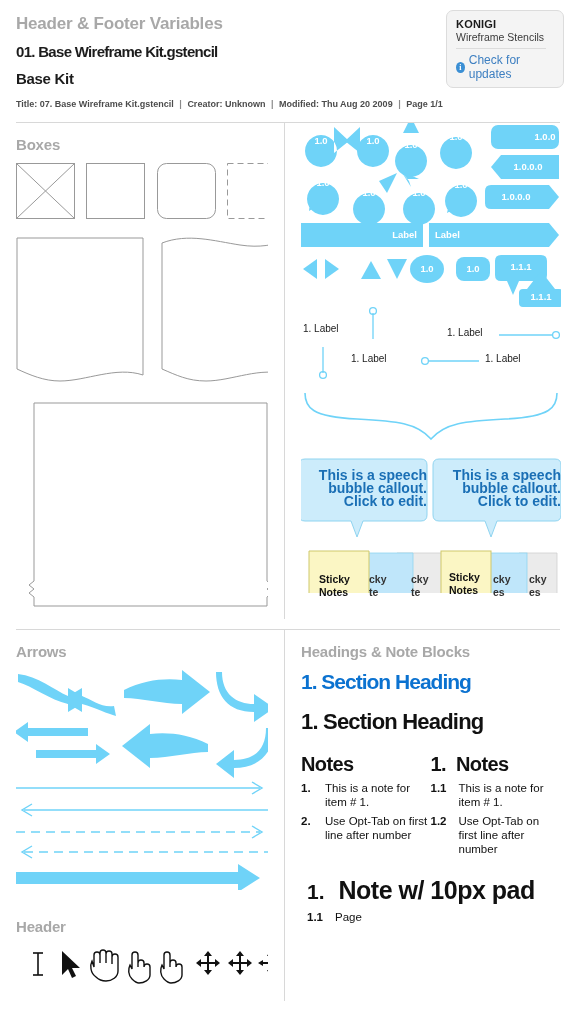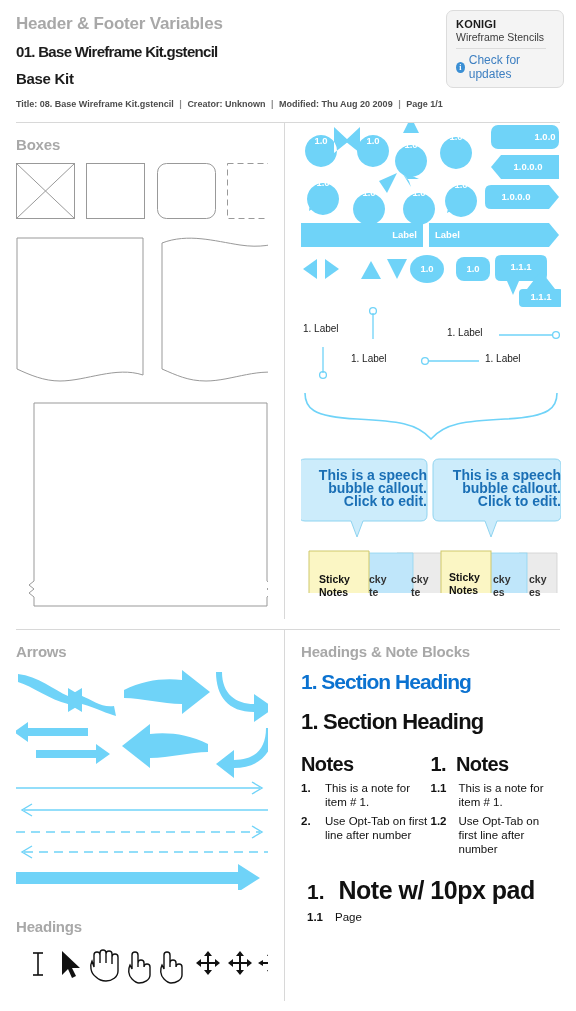--- a/index.html
+++ b/index.html
@@ -113,21 +113,21 @@
 </head>
 <body>
 
 <div class="page">
 
   <div class="header">
     <div class="hdr-kicker">Header &amp; Footer Variables</div>
     <div class="hdr-title">01. Base Wireframe Kit.gstencil</div>
     <div class="hdr-sub">Base Kit</div>
     <div class="hdr-meta">
-      <span>Title: 08. Base Wireframe Kit.gstencil</span>
+      <span>Title: 07. Base Wireframe Kit.gstencil</span>
       <span class="sep">|</span>
       <span>Creator: Unknown</span>
       <span class="sep">|</span>
       <span>Modified: Thu Aug 20 2009</span>
       <span class="sep">|</span>
       <span>Page 1/1</span>
     </div>
 
     <div class="konigi">
       <div class="konigi-name">KONIGI</div>
@@ -331,21 +331,21 @@
           <polyline points="16,176 6,182 16,188"></polyline>
         </g>
 
         <g fill="#6FD3F8">
           <path d="M0 202 L222 202 L222 194 L244 208 L222 222 L222 214 L0 214 Z"></path>
           <path d="M252 236 L30 236 L30 228 L8 242 L30 256 L30 248 L252 248 Z"></path>
         </g>
       </svg>
 
       
-      <div class="sec-title" style="margin-top:24px;">Headings</div>
+      <div class="sec-title" style="margin-top:24px;">Header</div>
       <div class="cursors-row">
         <svg width="252" height="50" style="position:absolute; left:0; top:0;">
 
           <g stroke="#111" stroke-width="1.6" fill="none">
             <line x1="22" y1="8" x2="22" y2="30"></line>
             <line x1="17" y1="8" x2="27" y2="8"></line>
             <line x1="17" y1="30" x2="27" y2="30"></line>
           </g>
 
           <path d="M46 6 L46 30 L52 24 L56 33 L60 31 L56 23 L64 23 Z" fill="#111"></path>

